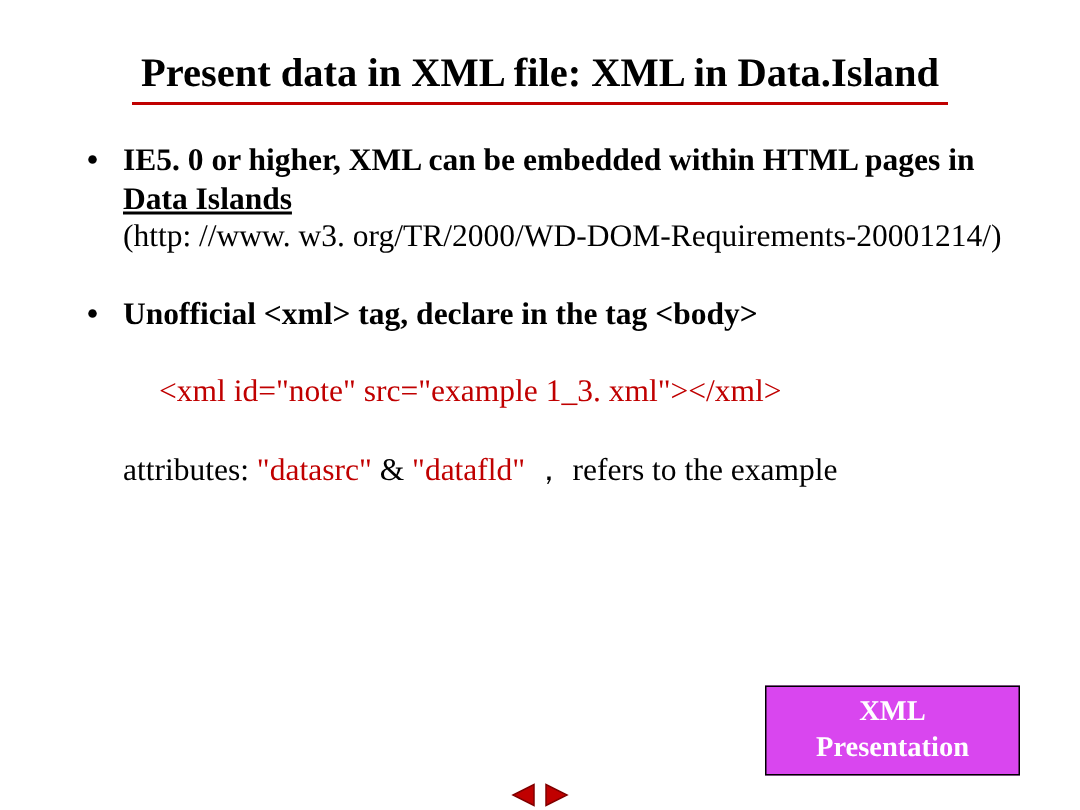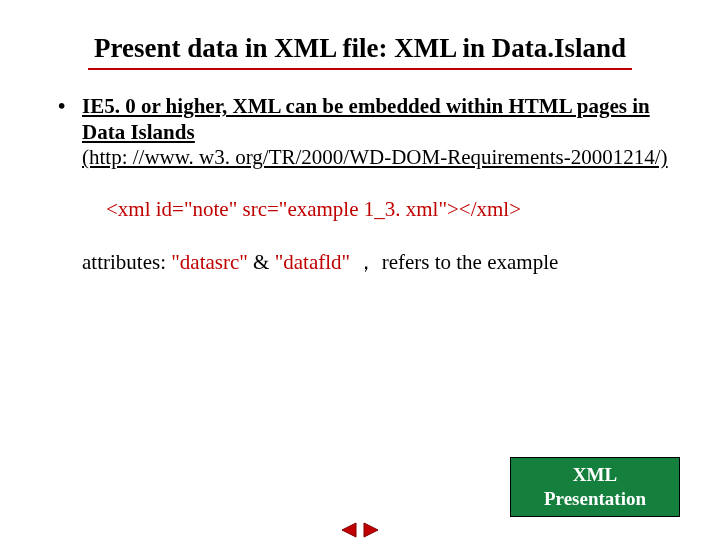--- a/index.html
+++ b/index.html
@@ -37,21 +37,20 @@
     margin: 0;
     padding: 0 8px 0 28px;
     font-size: 21px;
     font-weight: bold;
   }
   ul.bullets > li {
     position: relative;
     padding-left: 24px;
     margin-bottom: 26px;
     line-height: 1.22;
-    text-decoration: underline;
   }
   ul.bullets > li::before {
     content: "•";
     position: absolute;
     left: 0;
     top: 0;
     font-size: 21px;
   }
   .sub {
     font-weight: normal;
@@ -73,21 +72,21 @@
   }
   .red {
     color: #c00000;
   }
   .box {
     position: absolute;
     right: 40px;
     bottom: 38px;
     width: 168px;
     height: 58px;
-    background: #15803d;
+    background: #d946ef;
     color: #fff;
     font-weight: bold;
     font-size: 19px;
     text-align: center;
     line-height: 1.25;
     display: flex;
     align-items: center;
     justify-content: center;
     border: 1px solid #000;
   }
@@ -110,20 +109,21 @@
 
   <div class="title-wrap">
     <div class="title">Present data in XML file: XML in Data.Island</div>
   </div>
 
   <ul class="bullets">
     <li>
       <span>IE5. 0 or higher, XML can be embedded within HTML pages in </span><span class="u">Data Islands</span><br>
       <span class="sub">(http: //www. w3. org/TR/2000/WD-DOM-Requirements-20001214/)</span>
     </li>
+    <li>Unofficial &lt;xml&gt; tag, declare in the tag &lt;body&gt;</li>
   </ul>
 
   <div class="code-line">&lt;xml id="note" src="example 1_3. xml"&gt;&lt;/xml&gt;</div>
 
 
   <div class="attr-line">
     <span>attributes:  </span><span class="red">"datasrc"</span><span> &amp; </span><span class="red">"datafld"</span><span> ， refers to the example</span>
   </div>
 
   <div class="box">

